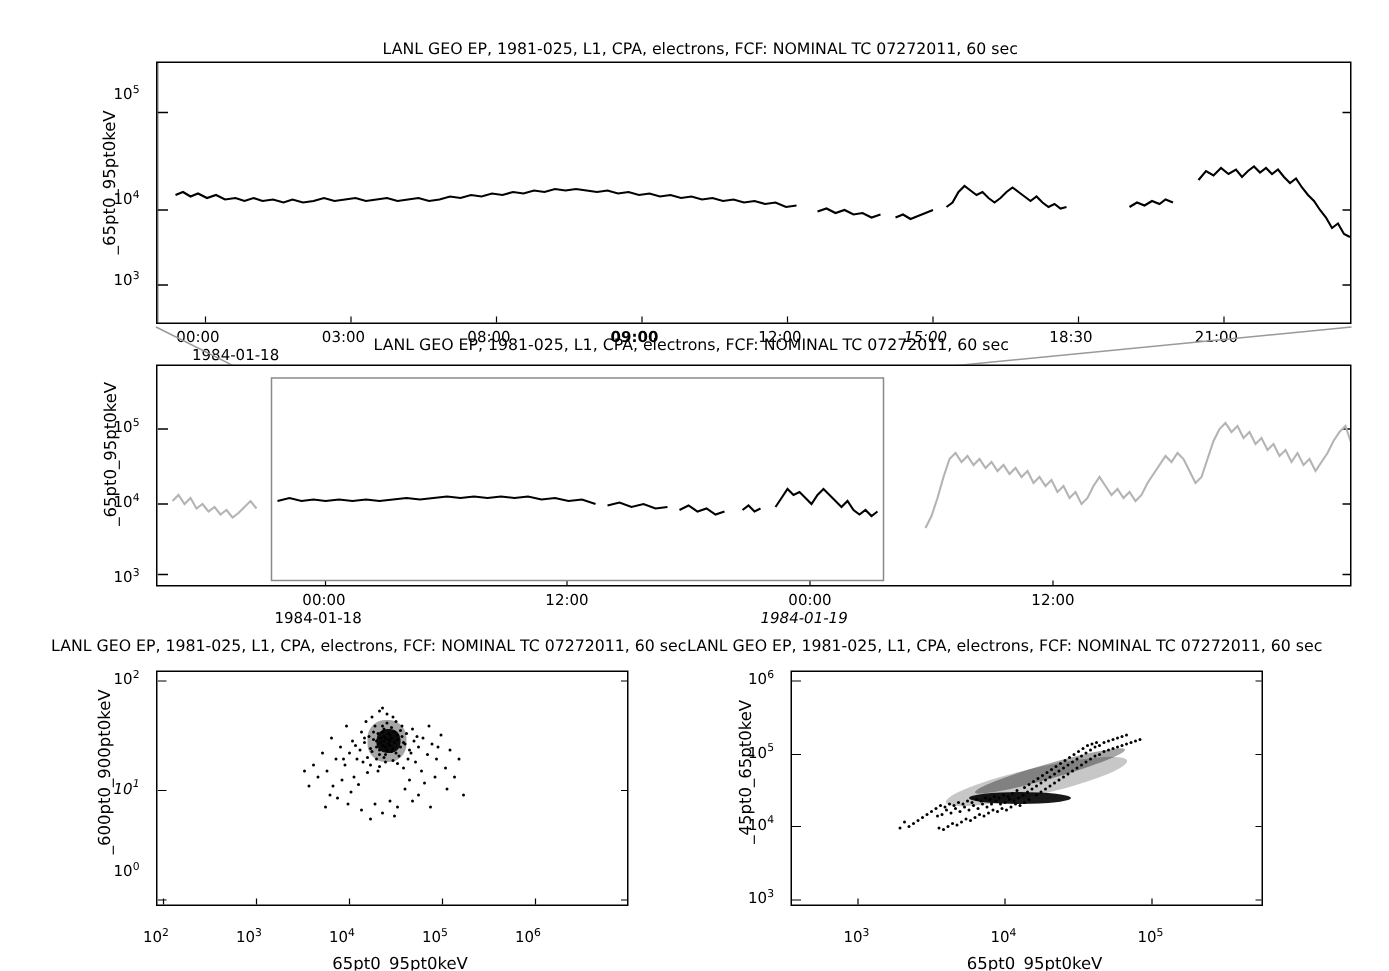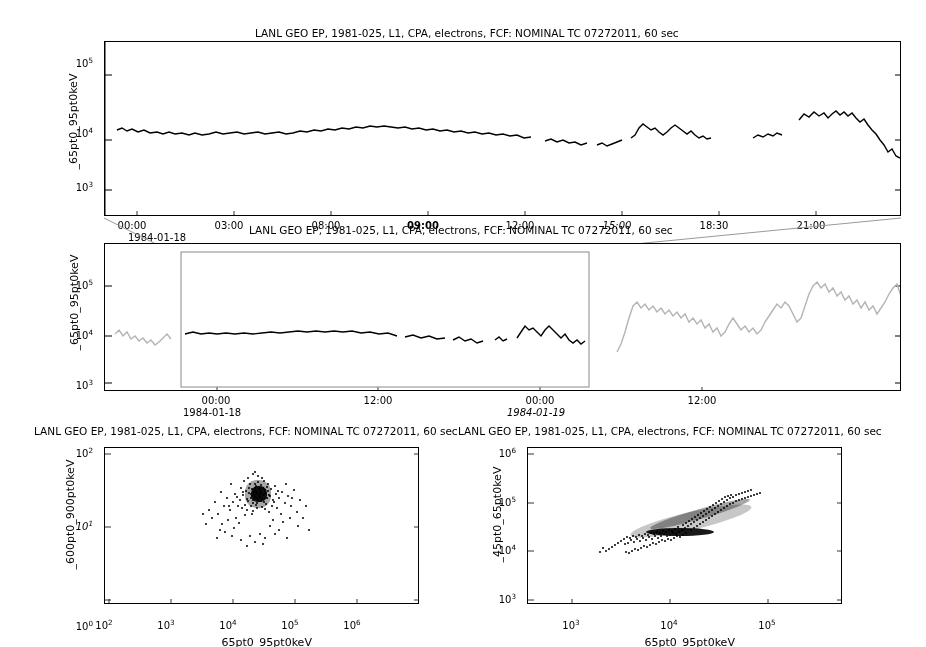--- a/index.html
+++ b/index.html
@@ -189,21 +189,21 @@
 </div>
 
 <div class="panel">
 
   <div class="plot-title" style="left:34px; top:425px;">LANL GEO EP, 1981-025, L1, CPA, electrons, FCF: NOMINAL TC 07272011, 60 sec</div>
 
   <div class="ylabel" style="left:-15px; top:508px; width:170px; text-align:center; transform:rotate(-90deg);">_600pt0_900pt0keV</div>
 
   <div class="tick-y" style="left:63px; top:448px; width:30px;">10<sup>2</sup></div>
   <div class="tick-y" style="left:63px; top:521px; width:30px;font-style:italic;">10<sup>1</sup></div>
-  <div class="tick-y" style="left:63px; top:576px; width:30px;margin-top:45px;">10<sup>0</sup></div>
+  <div class="tick-y" style="left:63px; top:576px; width:30px;">10<sup>0</sup></div>
 
   <div class="axes" style="left:104px; top:447px; width:315px; height:157px;">
     <svg width="315" height="157" viewBox="0 0 315 157">
       <g stroke="#000" stroke-width="0.8">
         <line x1="0" y1="6" x2="6" y2="6"></line>
         <line x1="0" y1="79" x2="6" y2="79"></line>
         <line x1="0" y1="152" x2="6" y2="152"></line>
         <line x1="315" y1="6" x2="309" y2="6"></line>
         <line x1="315" y1="79" x2="309" y2="79"></line>
         <line x1="315" y1="152" x2="309" y2="152"></line>

